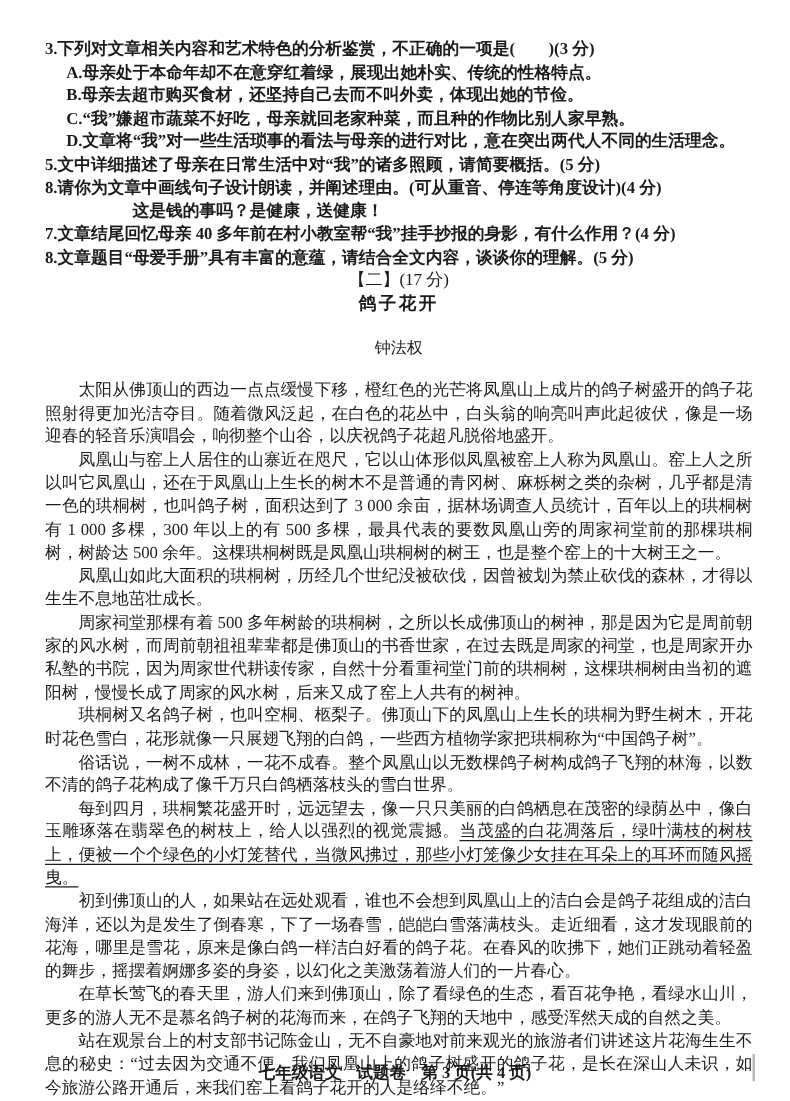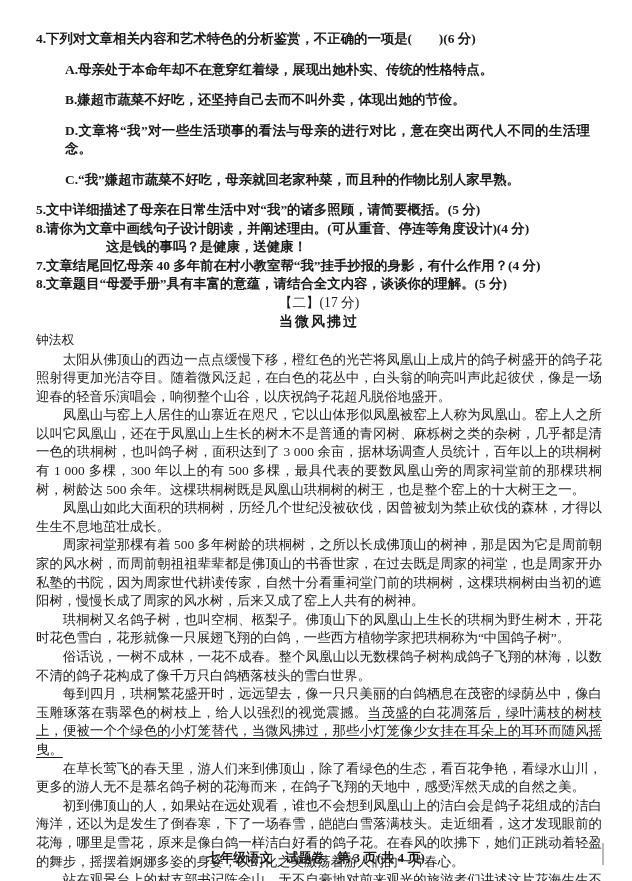--- a/index.html
+++ b/index.html
@@ -10,27 +10,27 @@
     color:#1b1b1b;
     font-family:"Liberation Serif","DejaVu Serif",serif;
     overflow:hidden;
     box-sizing:border-box;
   }
   .content { padding:30px 30px 0 36px; }
 
   
   .qblock { font-size:13.4px; line-height:18.5px; font-weight:700; text-align:justify; }
   .qblock .qline { margin:0; }
-  .qblock .opt { margin:12px; padding-left:17px; }
+  .qblock .opt { margin:0; padding-left:17px; }
   .qblock .quote { margin:0; padding-left:70px; }
 
   
   .sec-head { text-align:center; font-size:13.6px; line-height:18.5px; font-weight:400; margin:0; }
   .sec-title { text-align:center; font-size:14px; line-height:19px; font-weight:700; letter-spacing:2px; margin:0; }
-  .sec-author { text-align:left; font-size:12.8px; line-height:18.5px; font-weight:400; margin:0; }
+  .sec-author { text-align:center; font-size:12.8px; line-height:18.5px; font-weight:400; margin:16px; }
 
   
   .article { margin-top:1px; }
   .article p {
     margin:0;
     font-size:13.4px;
     line-height:18.6px;
     text-align:justify;
     text-indent:2em;
     font-weight:400;
@@ -55,46 +55,46 @@
     background:#b9b9b9;
   }
 </style>
 </head>
 <body>
 
 <div class="page">
   <div class="content">
 
     <div class="qblock">
-      <p class="qline">4.下列对文章相关内容和艺术特色的分析鉴赏，不正确的一项是(　　)(6 分)</p>
+      <p class="qline">3.下列对文章相关内容和艺术特色的分析鉴赏，不正确的一项是(　　)(3 分)</p>
       <p class="opt">A.母亲处于本命年却不在意穿红着绿，展现出她朴实、传统的性格特点。</p>
-      <p class="opt">B.嫌超市蔬菜不好吃，还坚持自己去而不叫外卖，体现出她的节俭。</p>
+      <p class="opt">B.母亲去超市购买食材，还坚持自己去而不叫外卖，体现出她的节俭。</p>
+      <p class="opt">C.“我”嫌超市蔬菜不好吃，母亲就回老家种菜，而且种的作物比别人家早熟。</p>
       <p class="opt">D.文章将“我”对一些生活琐事的看法与母亲的进行对比，意在突出两代人不同的生活理念。</p>
-      <p class="opt">C.“我”嫌超市蔬菜不好吃，母亲就回老家种菜，而且种的作物比别人家早熟。</p>
       <p class="qline">5.文中详细描述了母亲在日常生活中对“我”的诸多照顾，请简要概括。(5 分)</p>
       <p class="qline">8.请你为文章中画线句子设计朗读，并阐述理由。(可从重音、停连等角度设计)(4 分)</p>
       <p class="quote">这是钱的事吗？是健康，送健康！</p>
       <p class="qline">7.文章结尾回忆母亲 40 多年前在村小教室帮“我”挂手抄报的身影，有什么作用？(4 分)</p>
       <p class="qline">8.文章题目“母爱手册”具有丰富的意蕴，请结合全文内容，谈谈你的理解。(5 分)</p>
     </div>
 
     <p class="sec-head">【二】(17 分)</p>
-    <p class="sec-title">当微风拂过</p>
+    <p class="sec-title">鸽子花开</p>
     <p class="sec-author">钟法权</p>
 
     <div class="article">
       <p>太阳从佛顶山的西边一点点缓慢下移，橙红色的光芒将凤凰山上成片的鸽子树盛开的鸽子花照射得更加光洁夺目。随着微风泛起，在白色的花丛中，白头翁的响亮叫声此起彼伏，像是一场迎春的轻音乐演唱会，响彻整个山谷，以庆祝鸽子花超凡脱俗地盛开。</p>
       <p>凤凰山与窑上人居住的山寨近在咫尺，它以山体形似凤凰被窑上人称为凤凰山。窑上人之所以叫它凤凰山，还在于凤凰山上生长的树木不是普通的青冈树、麻栎树之类的杂树，几乎都是清一色的珙桐树，也叫鸽子树，面积达到了 3 000 余亩，据林场调查人员统计，百年以上的珙桐树有 1 000 多棵，300 年以上的有 500 多棵，最具代表的要数凤凰山旁的周家祠堂前的那棵珙桐树，树龄达 500 余年。这棵珙桐树既是凤凰山珙桐树的树王，也是整个窑上的十大树王之一。</p>
       <p>凤凰山如此大面积的珙桐树，历经几个世纪没被砍伐，因曾被划为禁止砍伐的森林，才得以生生不息地茁壮成长。</p>
       <p>周家祠堂那棵有着 500 多年树龄的珙桐树，之所以长成佛顶山的树神，那是因为它是周前朝家的风水树，而周前朝祖祖辈辈都是佛顶山的书香世家，在过去既是周家的祠堂，也是周家开办私塾的书院，因为周家世代耕读传家，自然十分看重祠堂门前的珙桐树，这棵珙桐树由当初的遮阳树，慢慢长成了周家的风水树，后来又成了窑上人共有的树神。</p>
       <p>珙桐树又名鸽子树，也叫空桐、柩梨子。佛顶山下的凤凰山上生长的珙桐为野生树木，开花时花色雪白，花形就像一只展翅飞翔的白鸽，一些西方植物学家把珙桐称为“中国鸽子树”。</p>
       <p>俗话说，一树不成林，一花不成春。整个凤凰山以无数棵鸽子树构成鸽子飞翔的林海，以数不清的鸽子花构成了像千万只白鸽栖落枝头的雪白世界。</p>
       <p><span>每到四月，珙桐繁花盛开时，远远望去，像一只只美丽的白鸽栖息在茂密的绿荫丛中，像白玉雕琢落在翡翠色的树枝上，给人以强烈的视觉震撼。</span><span class="u">当茂盛的白花凋落后，绿叶满枝的树枝上，便被一个个绿色的小灯笼替代，当微风拂过，那些小灯笼像少女挂在耳朵上的耳环而随风摇曳。</span></p>
+      <p>初到佛顶山的人，如果站在远处观看，谁也不会想到凤凰山上的洁白会是鸽子花组成的洁白海洋，还以为是发生了倒春寒，下了一场春雪，皑皑白雪落满枝头。走近细看，这才发现眼前的花海，哪里是雪花，原来是像白鸽一样洁白好看的鸽子花。在春风的吹拂下，她们正跳动着轻盈的舞步，摇摆着婀娜多姿的身姿，以幻化之美激荡着游人们的一片春心。</p>
       <p>在草长莺飞的春天里，游人们来到佛顶山，除了看绿色的生态，看百花争艳，看绿水山川，更多的游人无不是慕名鸽子树的花海而来，在鸽子飞翔的天地中，感受浑然天成的自然之美。</p>
-      <p>初到佛顶山的人，如果站在远处观看，谁也不会想到凤凰山上的洁白会是鸽子花组成的洁白海洋，还以为是发生了倒春寒，下了一场春雪，皑皑白雪落满枝头。走近细看，这才发现眼前的花海，哪里是雪花，原来是像白鸽一样洁白好看的鸽子花。在春风的吹拂下，她们正跳动着轻盈的舞步，摇摆着婀娜多姿的身姿，以幻化之美激荡着游人们的一片春心。</p>
       <p>站在观景台上的村支部书记陈金山，无不自豪地对前来观光的旅游者们讲述这片花海生生不息的秘史：“过去因为交通不便，我们凤凰山上的鸽子树盛开的鸽子花，是长在深山人未识，如今旅游公路开通后，来我们窑上看鸽子花开的人是络绎不绝。”</p>
 
     </div>
 
   </div>
 
   <div class="footer">
     <span>七年级语文</span>
     <span class="gap">试题卷</span>
     <span>第 3 页(共 4 页)</span>

